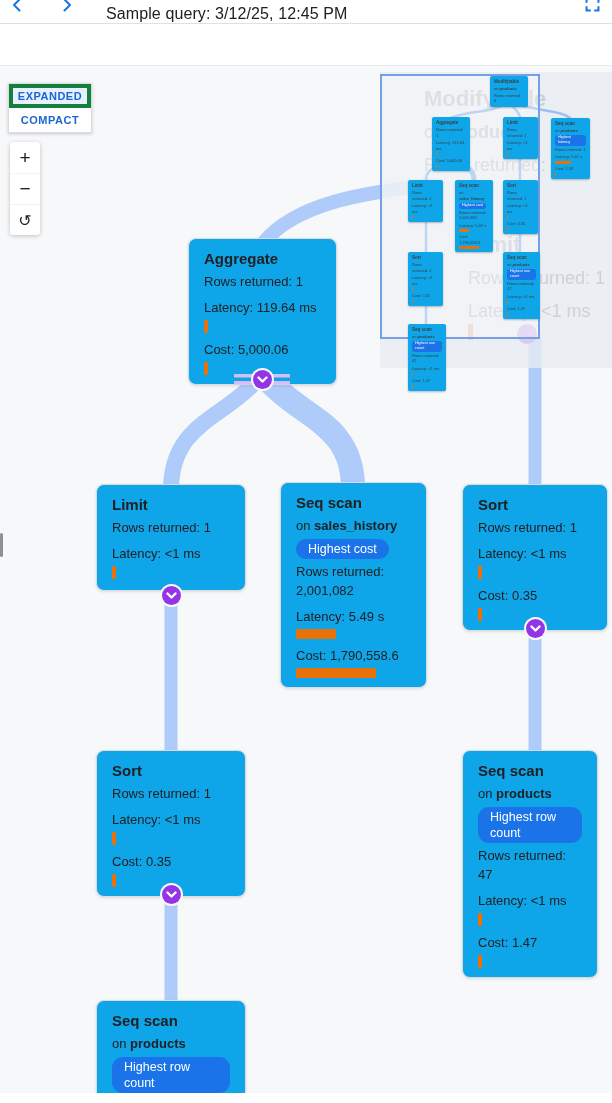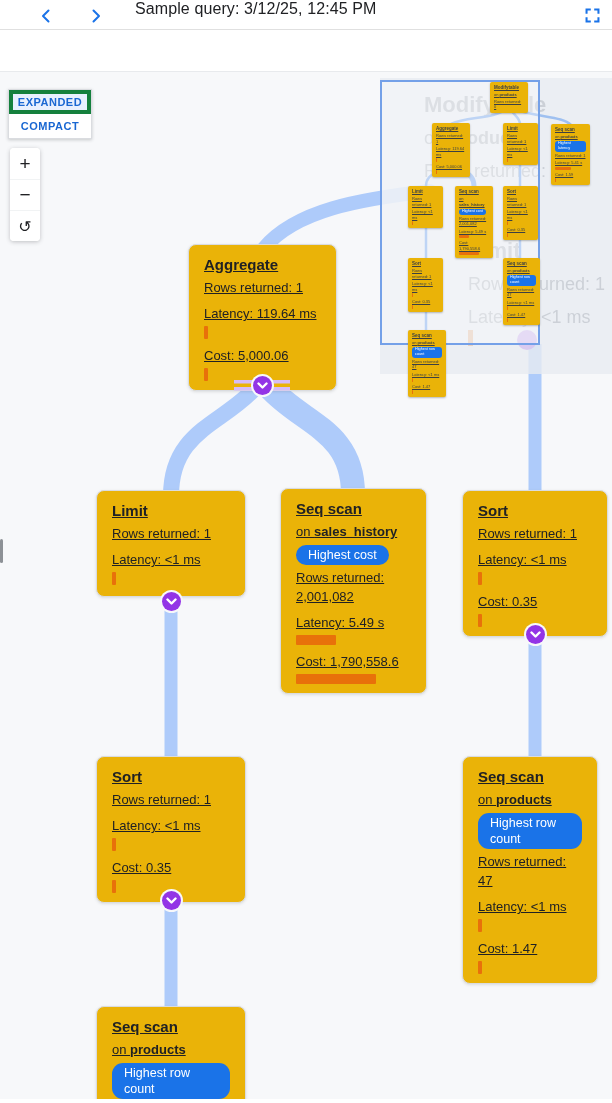--- a/index.html
+++ b/index.html
@@ -1,20 +1,20 @@
 <!DOCTYPE html>
 <html><head>
 <meta charset="utf-8">
 <style>
   * { margin:0; padding:0; box-sizing:border-box; }
   html,body { width:612px; height:1103px; overflow:hidden; }
   body { font-family:"Liberation Sans", sans-serif; background:#fff; color:#202124; }
 
   
-  .header { height:30px; display:flex; align-items:flex-start; border-bottom:1px solid #e0e0e0; background:#fff;padding-left:29px; }
+  .header { height:24px; display:flex; align-items:flex-end; border-bottom:1px solid #e0e0e0; background:#fff; }
   .nav-btn { width:34px; height:34px; border:none; background:none; display:flex; align-items:center; justify-content:center; cursor:pointer; }
   .nav-btn svg { stroke:#1a73e8; }
   .hdr-title { font-size:16px; color:#202124; margin-left:22px; letter-spacing:.1px; }
   .fs-btn { margin-left:auto; width:40px; height:34px; border:none; background:none; display:flex; align-items:center; justify-content:center; cursor:pointer; }
 
   
   .tabbar { height:42px; display:flex; align-items:stretch; border-bottom:1px solid #e8eaed; background:#fff; }
   .tab { position:relative; padding:0 24px; display:flex; align-items:center; font-size:12.5px; font-weight:700; letter-spacing:.4px; color:#5f6368; cursor:pointer; }
   .tab.active { color:#1967d2; }
   .tab.active::after { content:""; position:absolute; left:8px; right:8px; bottom:0; height:3px; background:#1967d2; border-radius:3px 3px 0 0; }
@@ -24,21 +24,21 @@
   svg.edges { position:absolute; left:0; top:0; z-index:1; }
 
   
   .ghost { position:absolute; z-index:1; color:#61666d; }
   .ghost .gt { font-size:22px; font-weight:700; margin-bottom:10px; }
   .ghost .gl { font-size:18px; margin-bottom:12px; }
   .ghost .gtick { width:5px; height:16px; background:#e8710a; margin-top:2px; }
   .ghost-chevron { position:absolute; z-index:1; width:20px; height:20px; border-radius:50%; background:#9334e6; opacity:.9; }
 
   
-  .node { position:absolute; z-index:2; background:#eab308; border:1px solid #dadce0; border-radius:8px; padding:9px 15px; box-shadow:0 1px 3px rgba(60,64,67,.15); font-size:13px; line-height:19px; color:#202124;text-decoration:underline; }
+  .node { position:absolute; z-index:2; background:#0ea5e9; border:1px solid #dadce0; border-radius:8px; padding:9px 15px; box-shadow:0 1px 3px rgba(60,64,67,.15); font-size:13px; line-height:19px; color:#202124; }
   .node .title { font-size:15px; font-weight:700; line-height:20px; margin:1px 0 3px; }
   .node .tbl { margin:0 0 3px; }
   .node .tbl b { font-weight:700; }
   .node .badge { display:inline-block; background:#1a73e8; color:#fff; font-size:12.5px; line-height:16px; padding:2px 12px; border-radius:11px; margin:1px 0 3px; }
   .node .metric { margin-top:7px; }
   .node .metric.first { margin-top:0; }
   .node .bar { background:#e8710a; margin-top:3px; border-radius:1px; }
 
   
   .collapse { position:absolute; z-index:3; width:19px; height:19px; border-radius:50%; background:#9334e6; display:flex; align-items:center; justify-content:center; cursor:pointer; box-shadow:0 0 0 2px #f7f8fa; }

